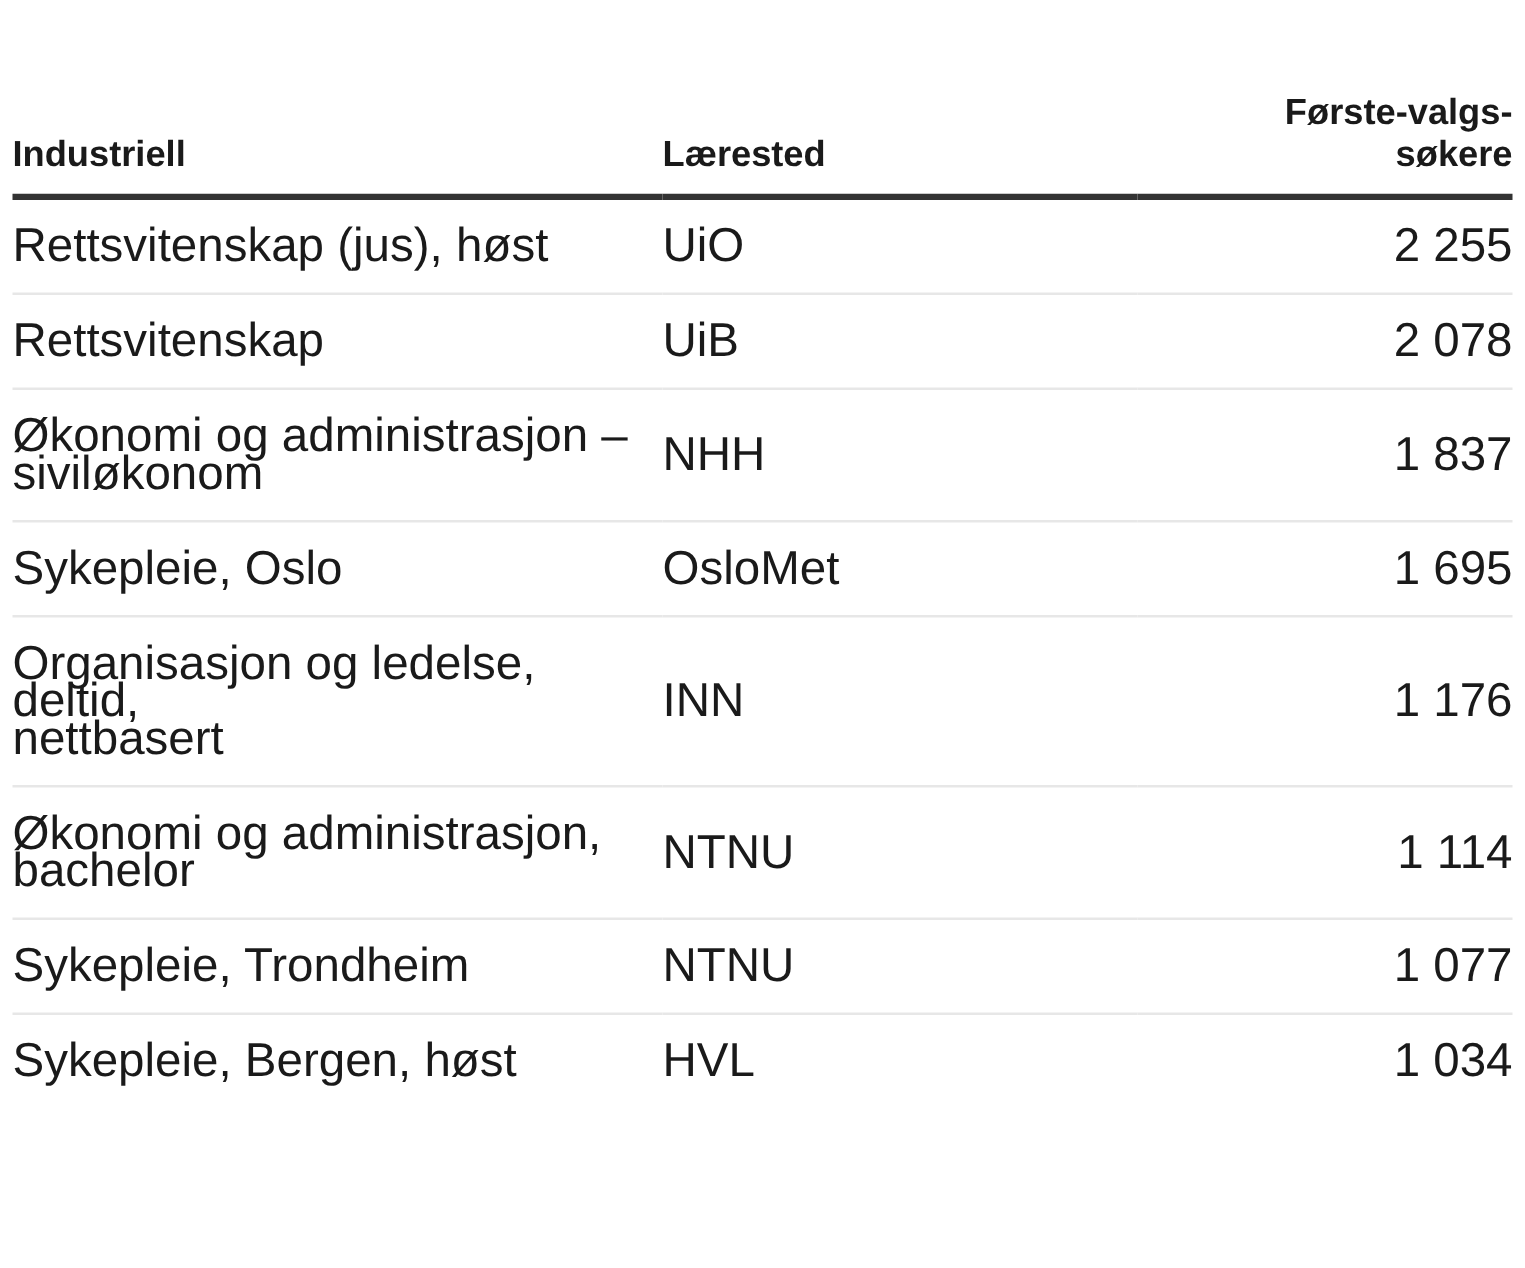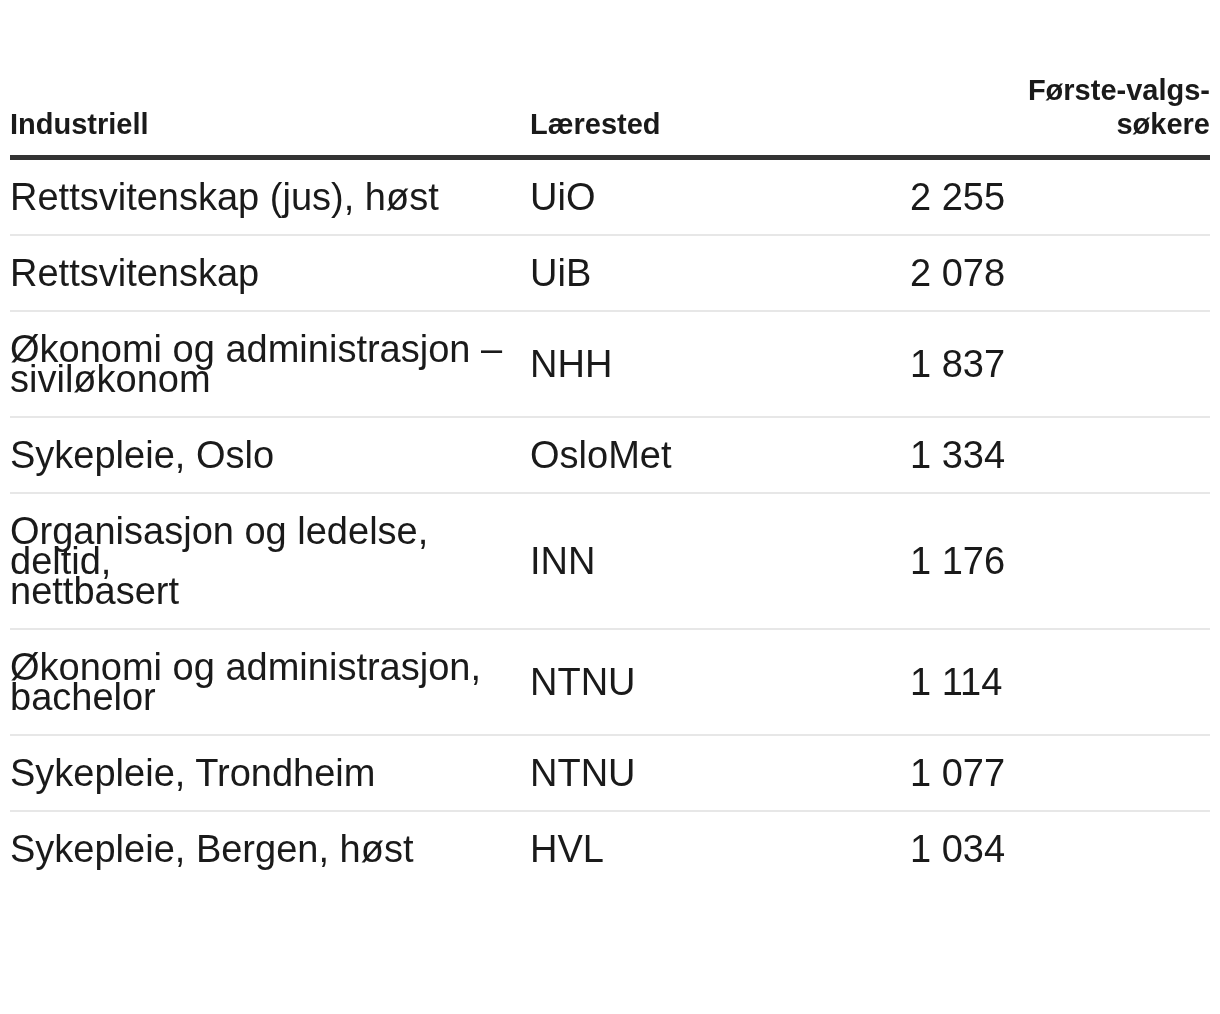--- a/index.html
+++ b/index.html
@@ -42,21 +42,21 @@
   thead th.num { text-align: right; }
 
   tbody td {
     font-size: 38px;
     line-height: 30px;
     vertical-align: middle;
     text-align: left;
     padding: 22px 0;
     white-space: pre-line;
   }
-  tbody td.num { }
+  tbody td.num { text-align: right; }
   tbody tr + tr td { border-top: 2px solid var(--row_rule); }
 </style>
 </head>
 <body>
 
 <div>
   <table class="applicants">
     <colgroup>
       <col class="c-study">
       <col class="c-inst">
@@ -83,21 +83,21 @@
       </tr>
       <tr>
         <td>Økonomi og administrasjon –
 siviløkonom</td>
         <td>NHH</td>
         <td class="num">1 837</td>
       </tr>
       <tr>
         <td>Sykepleie, Oslo</td>
         <td>OsloMet</td>
-        <td class="num">1 334</td>
+        <td class="num">1 695</td>
       </tr>
       <tr>
         <td>Organisasjon og ledelse, deltid,
 nettbasert</td>
         <td>INN</td>
         <td class="num">1 176</td>
       </tr>
       <tr>
         <td>Økonomi og administrasjon,
 bachelor</td>

